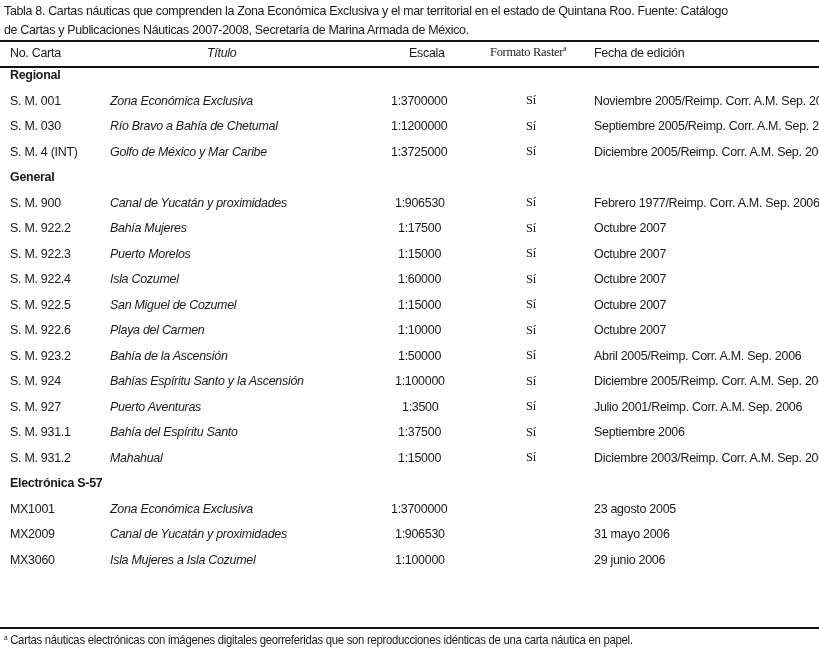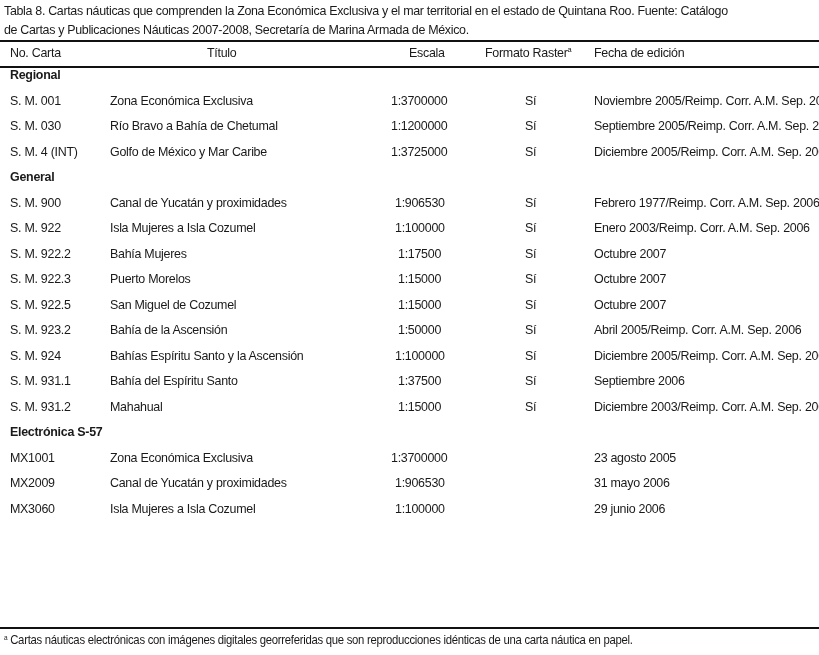--- a/index.html
+++ b/index.html
@@ -19,23 +19,23 @@
 
   table.tbl {
     position: absolute; left: 0; top: 42px; width: 819px;
     border-collapse: collapse; table-layout: fixed;
     font-size: 13.4px; letter-spacing: -0.3px;
   }
   .tbl td, .tbl th { padding: 0; white-space: nowrap; overflow: visible; font-weight: normal; }
   .tbl thead th { height: 20px; vertical-align: middle; }
   .tbl tbody td { height: 25.5px; vertical-align: middle; }
   .c-no { width: 100px; padding-left: 10px !important; text-align: left; }
-  .c-title { width: 225px; text-align: left; }
+  .c-title { width: 225px; text-align: left; font-style: italic; }
   .c-scale { width: 83px; text-align: center; }
-  .c-raster { width: 122px; text-align: center; }
+  .c-raster { width: 122px; text-align: center; font-family: Liberation Serif, serif; }
   .c-date { text-align: left; padding-left: 2px !important; }
   .tbl thead .c-title { text-align: center; padding-right: 40px !important; }
   .tbl thead .c-scale { padding-left: 12px !important; }
   .tbl thead .c-date { text-align: left; padding-right: 30px !important; }
   .tbl tbody .c-scale { padding-right: 2px !important; }
   .sec td { padding-left: 10px !important; font-weight: bold; }
   .narrow { display: inline-block; transform: scaleX(0.93); transform-origin: left center; }
   sup { font-size: 8px; vertical-align: 5px; }
 
   .footnote {
@@ -96,60 +96,74 @@
         <td colspan="5"><span class="narrow">General</span></td>
       </tr>
       <tr>
         <td class="c-no"><span class="narrow">S. M. 900</span></td>
         <td class="c-title"><span class="narrow">Canal de Yucatán y proximidades</span></td>
         <td class="c-scale"><span class="narrow">1:906530</span></td>
         <td class="c-raster"><span class="narrow">Sí</span></td>
         <td class="c-date"><span class="narrow">Febrero 1977/Reimp. Corr. A.M. Sep. 2006</span></td>
       </tr>
       <tr>
-        <td class="c-no"><span class="narrow">S. M. 922</span></td>
-        <td class="c-title"><span class="narrow">Isla Mujeres a Isla Cozumel</span></td>
-        <td class="c-scale"><span class="narrow">1:100000</span></td>
-        <td class="c-raster"><span class="narrow">Sí</span></td>
-        <td class="c-date"><span class="narrow">Enero 2003/Reimp. Corr. A.M. Sep. 2006</span></td>
-      </tr>
-      <tr>
         <td class="c-no"><span class="narrow">S. M. 922.2</span></td>
         <td class="c-title"><span class="narrow">Bahía Mujeres</span></td>
         <td class="c-scale"><span class="narrow">1:17500</span></td>
         <td class="c-raster"><span class="narrow">Sí</span></td>
         <td class="c-date"><span class="narrow">Octubre 2007</span></td>
       </tr>
       <tr>
         <td class="c-no"><span class="narrow">S. M. 922.3</span></td>
         <td class="c-title"><span class="narrow">Puerto Morelos</span></td>
         <td class="c-scale"><span class="narrow">1:15000</span></td>
         <td class="c-raster"><span class="narrow">Sí</span></td>
         <td class="c-date"><span class="narrow">Octubre 2007</span></td>
       </tr>
       <tr>
+        <td class="c-no"><span class="narrow">S. M. 922.4</span></td>
+        <td class="c-title"><span class="narrow">Isla Cozumel</span></td>
+        <td class="c-scale"><span class="narrow">1:60000</span></td>
+        <td class="c-raster"><span class="narrow">Sí</span></td>
+        <td class="c-date"><span class="narrow">Octubre 2007</span></td>
+      </tr>
+      <tr>
         <td class="c-no"><span class="narrow">S. M. 922.5</span></td>
         <td class="c-title"><span class="narrow">San Miguel de Cozumel</span></td>
         <td class="c-scale"><span class="narrow">1:15000</span></td>
         <td class="c-raster"><span class="narrow">Sí</span></td>
         <td class="c-date"><span class="narrow">Octubre 2007</span></td>
       </tr>
       <tr>
+        <td class="c-no"><span class="narrow">S. M. 922.6</span></td>
+        <td class="c-title"><span class="narrow">Playa del Carmen</span></td>
+        <td class="c-scale"><span class="narrow">1:10000</span></td>
+        <td class="c-raster"><span class="narrow">Sí</span></td>
+        <td class="c-date"><span class="narrow">Octubre 2007</span></td>
+      </tr>
+      <tr>
         <td class="c-no"><span class="narrow">S. M. 923.2</span></td>
         <td class="c-title"><span class="narrow">Bahía de la Ascensión</span></td>
         <td class="c-scale"><span class="narrow">1:50000</span></td>
         <td class="c-raster"><span class="narrow">Sí</span></td>
         <td class="c-date"><span class="narrow">Abril 2005/Reimp. Corr. A.M. Sep. 2006</span></td>
       </tr>
       <tr>
         <td class="c-no"><span class="narrow">S. M. 924</span></td>
         <td class="c-title"><span class="narrow">Bahías Espíritu Santo y la Ascensión</span></td>
         <td class="c-scale"><span class="narrow">1:100000</span></td>
         <td class="c-raster"><span class="narrow">Sí</span></td>
         <td class="c-date"><span class="narrow">Diciembre 2005/Reimp. Corr. A.M. Sep. 2006</span></td>
+      </tr>
+      <tr>
+        <td class="c-no"><span class="narrow">S. M. 927</span></td>
+        <td class="c-title"><span class="narrow">Puerto Aventuras</span></td>
+        <td class="c-scale"><span class="narrow">1:3500</span></td>
+        <td class="c-raster"><span class="narrow">Sí</span></td>
+        <td class="c-date"><span class="narrow">Julio 2001/Reimp. Corr. A.M. Sep. 2006</span></td>
       </tr>
       <tr>
         <td class="c-no"><span class="narrow">S. M. 931.1</span></td>
         <td class="c-title"><span class="narrow">Bahía del Espíritu Santo</span></td>
         <td class="c-scale"><span class="narrow">1:37500</span></td>
         <td class="c-raster"><span class="narrow">Sí</span></td>
         <td class="c-date"><span class="narrow">Septiembre 2006</span></td>
       </tr>
       <tr>
         <td class="c-no"><span class="narrow">S. M. 931.2</span></td>

